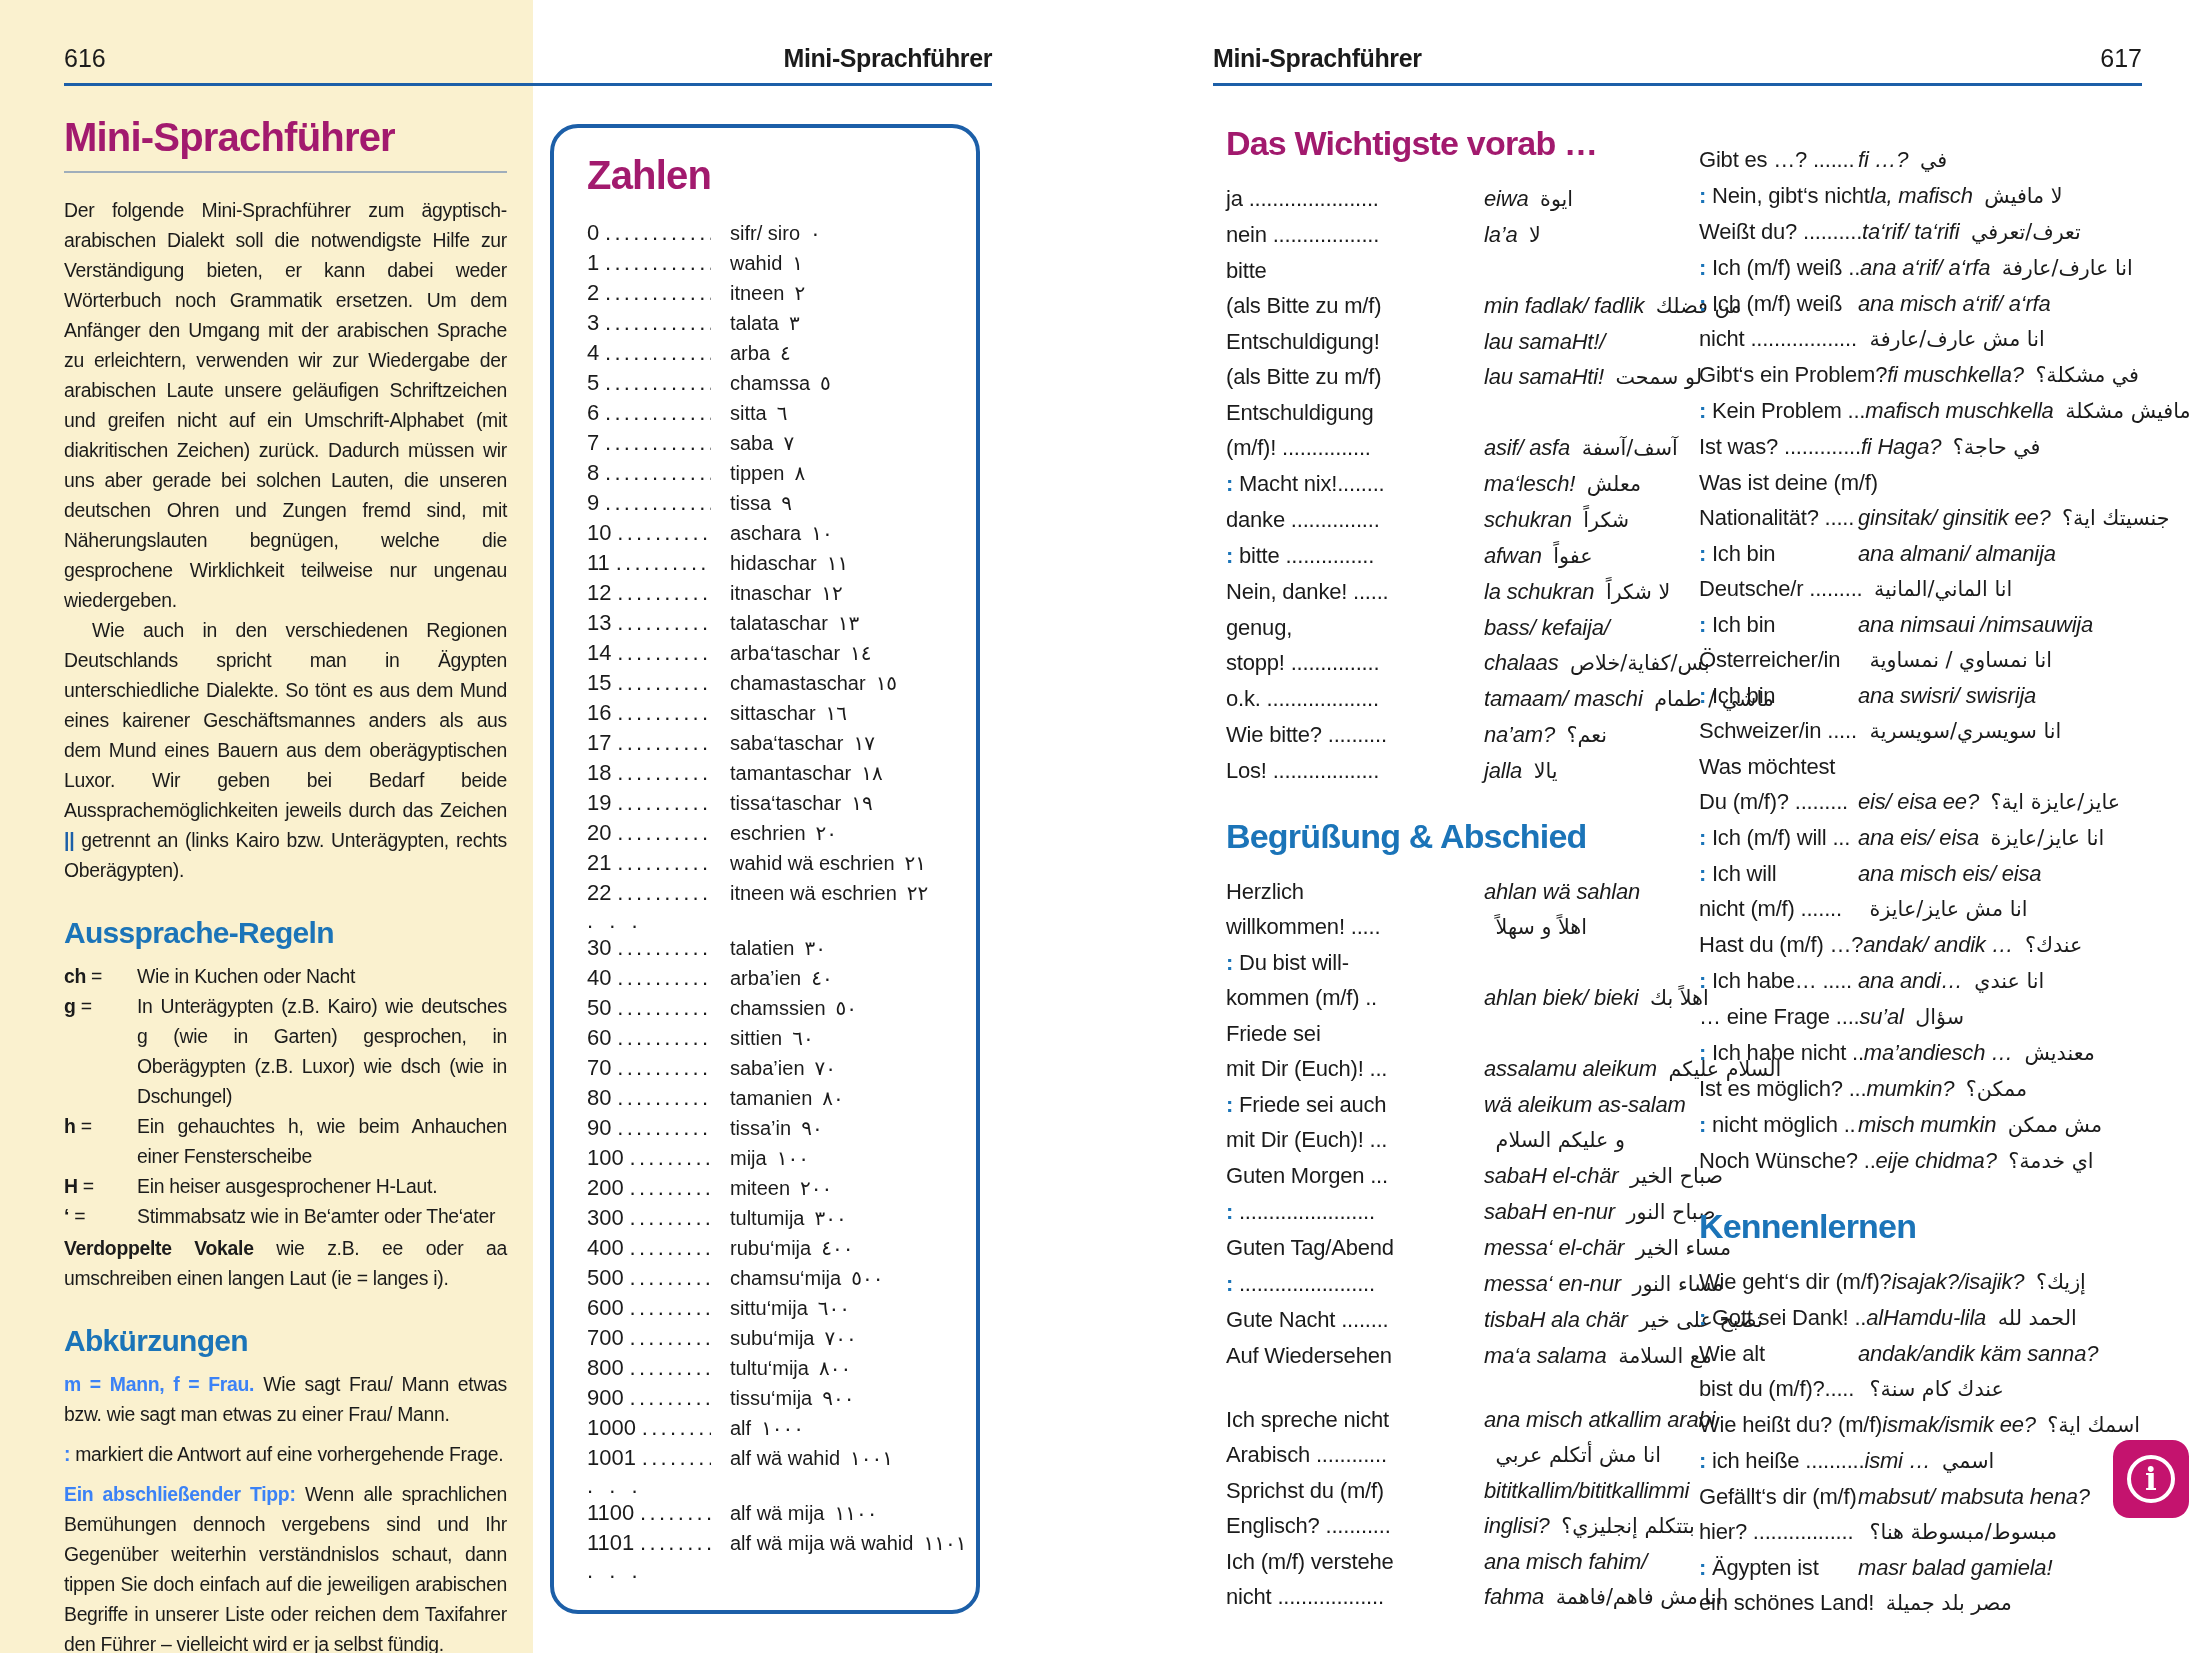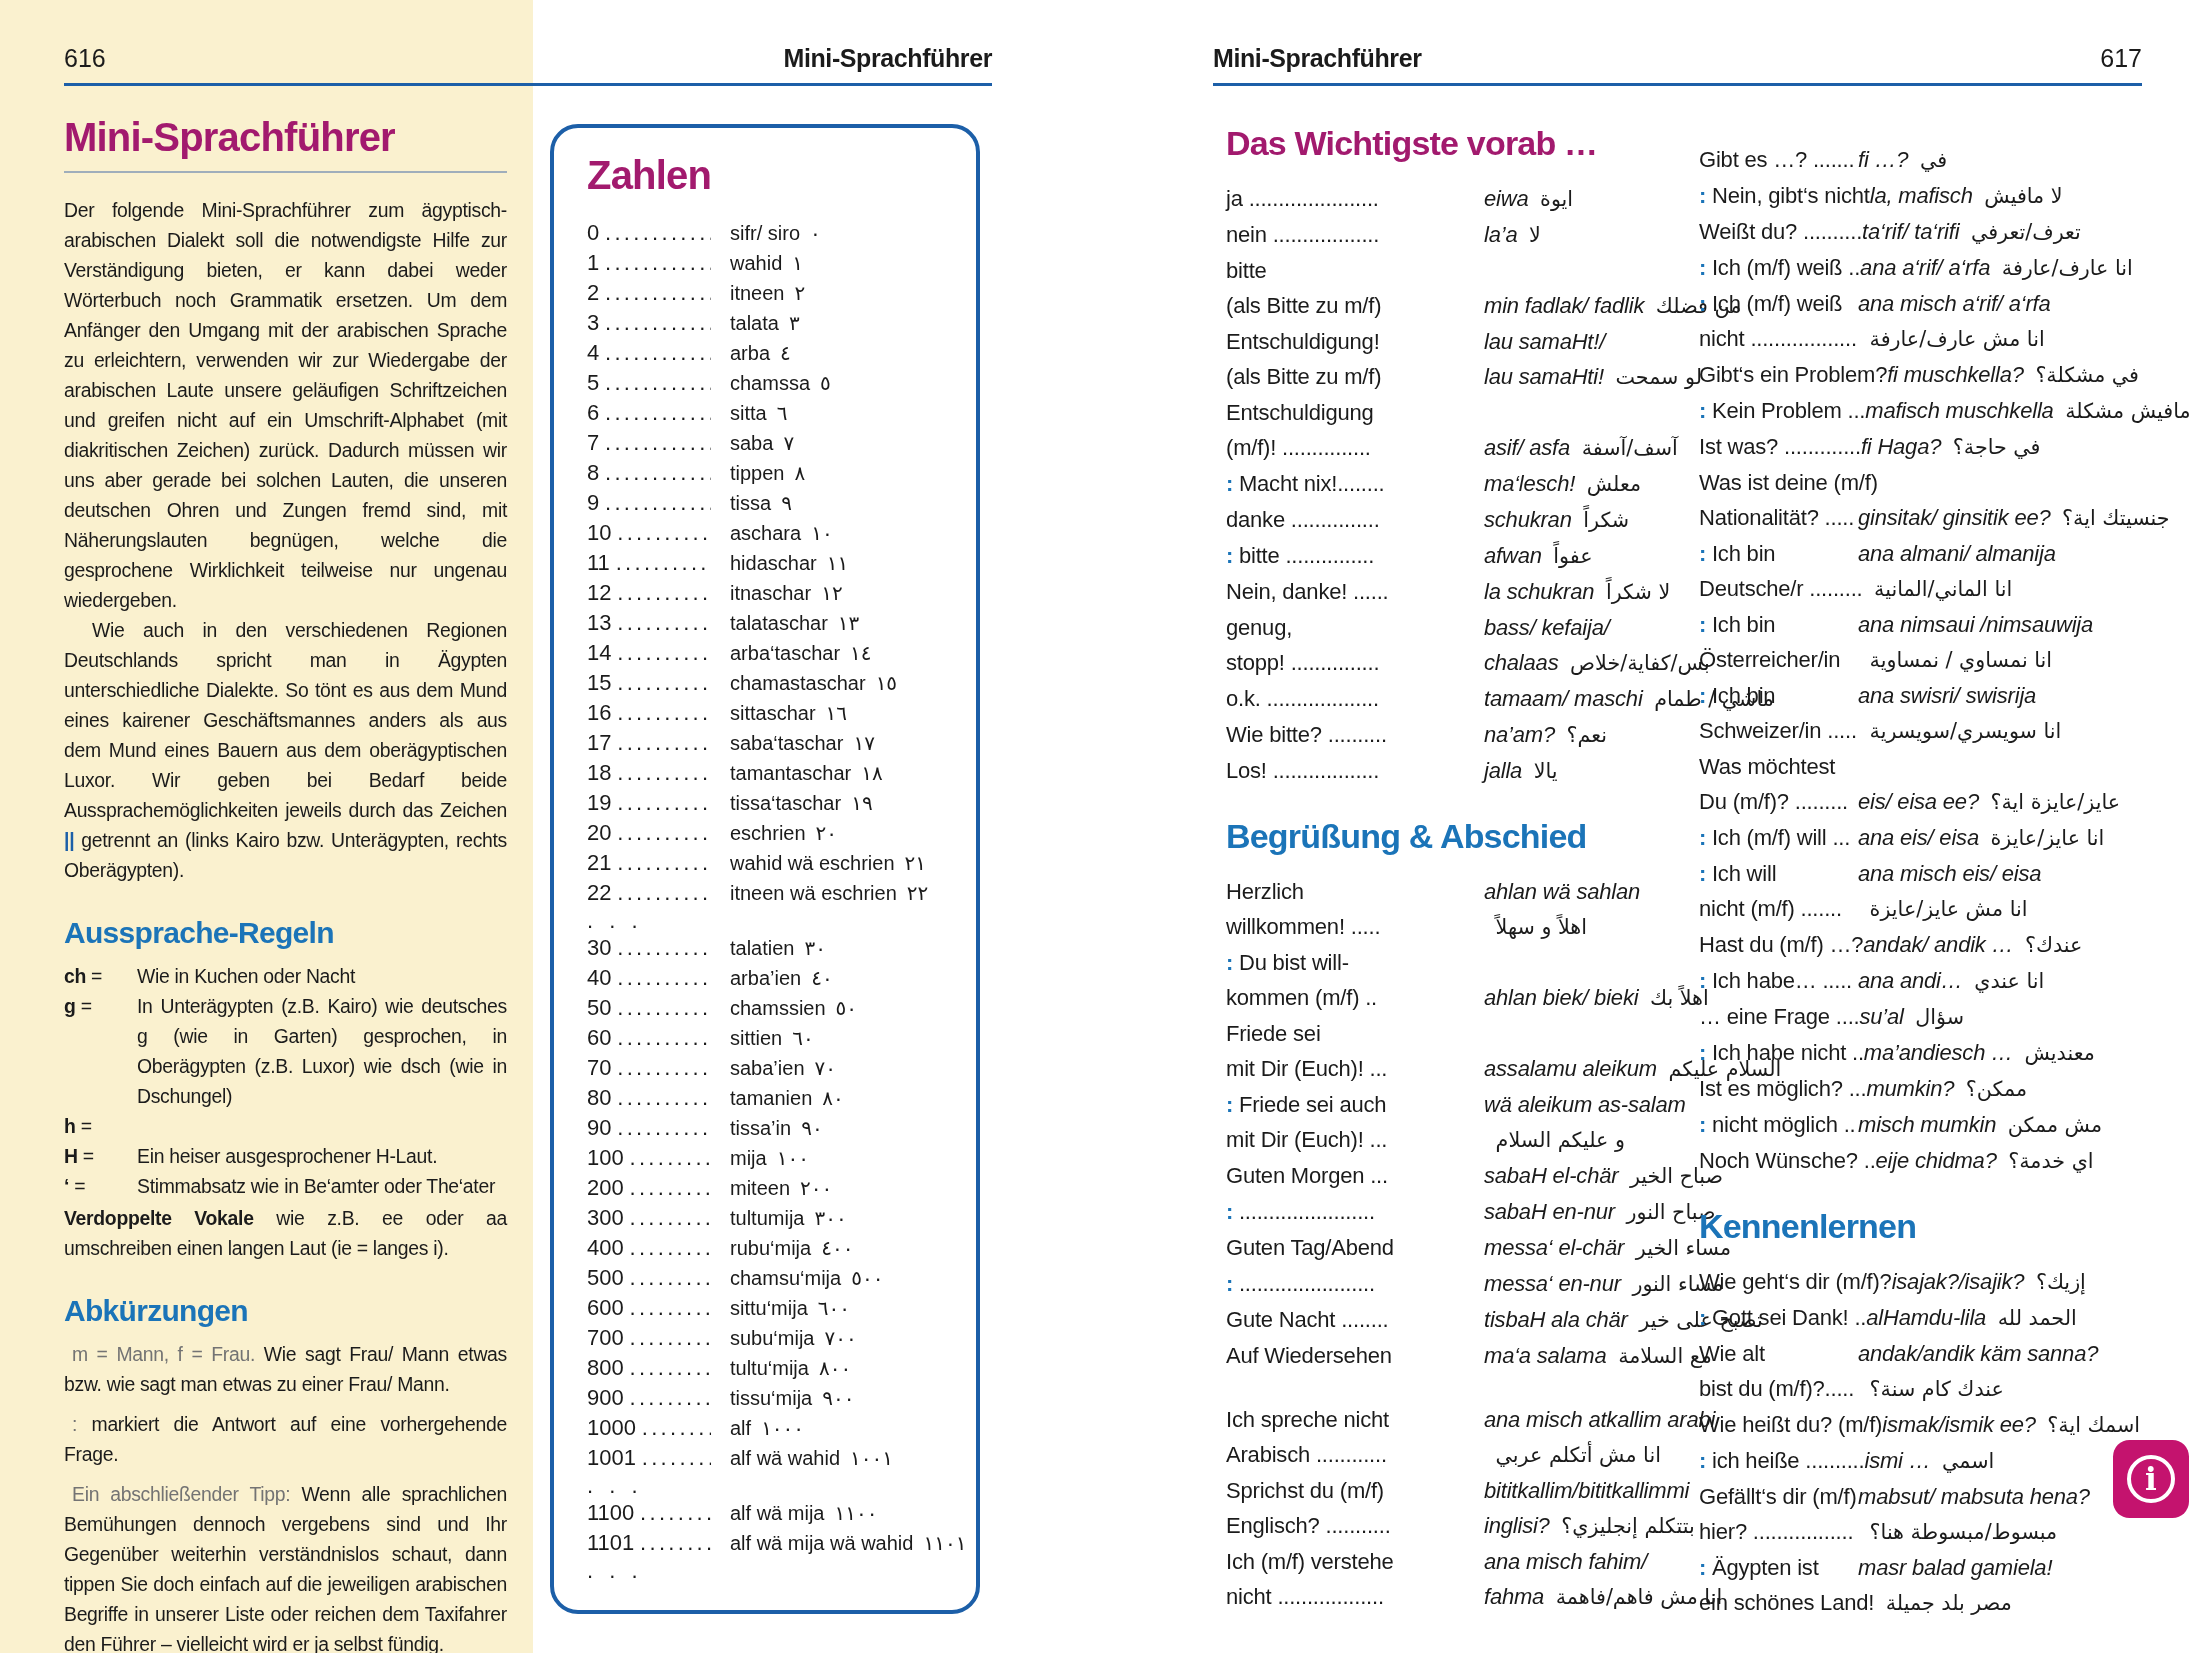--- a/index.html
+++ b/index.html
@@ -25,21 +25,21 @@
   .sb-p{text-align:justify;margin:21.5px 0 0 0;}
   .sb-p.ind{margin-top:0;text-indent:28px;}
   .pipe{color:#1C5FA8;font-weight:bold;}
   .sidebar h2{color:#1B74B8;font-size:30px;font-weight:bold;margin:33px 0 13.2px 0;letter-spacing:-0.7px;}
   .rule-item{display:flex;}
   .rterm{flex:0 0 73px;white-space:nowrap;}
   .rterm b{font-weight:bold;}
   .rtext{flex:1;text-align:justify;}
   .vokale{text-align:justify;margin:2px 0 0 0;}
   .abbr-p{text-align:justify;margin:10px 0 0 0;}
-  .blue-b{color:#737373;font-weight:normal;margin-left:8px;}
+  .blue-b{color:#3b82f6;font-weight:bold;}
 
   
   .zbox{position:absolute;left:550px;top:124px;width:430px;height:1490px;box-sizing:border-box;
         border:4.1px solid #1C5FA8;border-radius:28px;background:#fff;padding:25px 20px 0 33px;}
   .zbox h1{color:#A21A6E;font-size:40px;font-weight:bold;margin:0 0 20px 0;letter-spacing:-0.8px;}
   .zrow{display:flex;align-items:baseline;font-size:22px;height:30px;line-height:30px;}
   .znw{flex:0 0 124px;display:flex;align-items:baseline;overflow:hidden;}
   .zn{white-space:nowrap;}
   .zdots{flex:1;overflow:hidden;white-space:nowrap;letter-spacing:3.3px;padding-left:5.8px;}
   .ztr{margin-left:19px;white-space:nowrap;font-size:20px;}
@@ -96,20 +96,21 @@
         <div class="rule-item">
           <span class="rterm"><b>ch</b> =</span>
           <span class="rtext">Wie in Kuchen oder Nacht</span>
         </div>
         <div class="rule-item">
           <span class="rterm"><b>g</b> =</span>
           <span class="rtext">In Unterägypten (z.B. Kairo) wie deutsches g (wie in Garten) gesprochen, in Oberägypten (z.B. Luxor) wie dsch (wie in Dschungel)</span>
         </div>
         <div class="rule-item">
           <span class="rterm"><b>h</b> =</span>
+          <span class="rtext">Ein gehauchtes h, wie beim Anhauchen einer Fensterscheibe</span>
         </div>
         <div class="rule-item">
           <span class="rterm"><b>H</b> =</span>
           <span class="rtext">Ein heiser ausgesprochener H-Laut.</span>
         </div>
         <div class="rule-item">
           <span class="rterm"><b>‘</b> =</span>
           <span class="rtext">Stimmabsatz wie in Be‘amter oder The‘ater</span>
         </div>
       </div>

